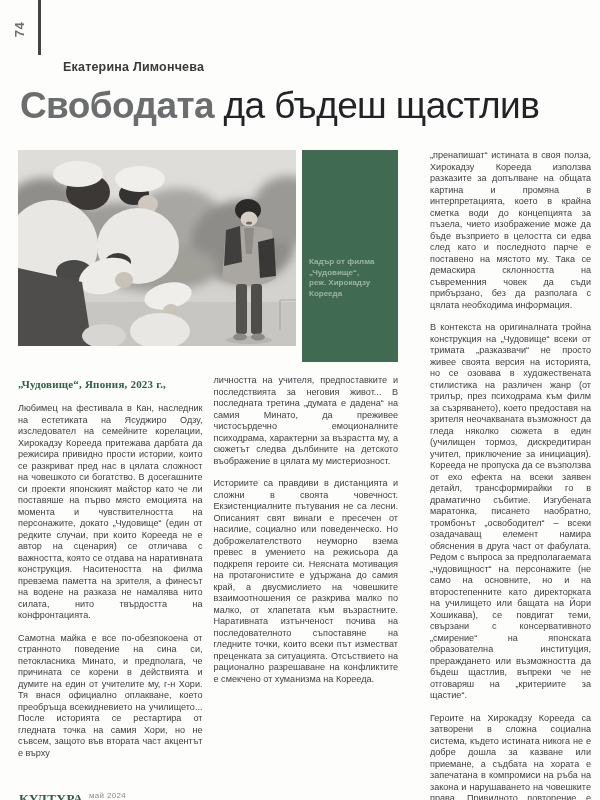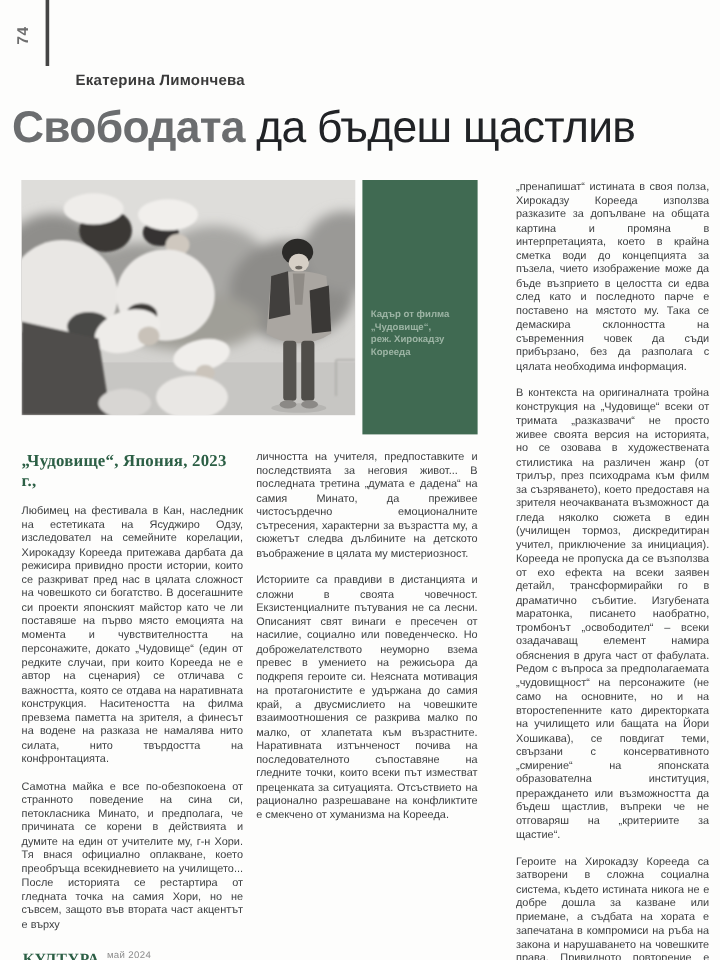--- a/index.html
+++ b/index.html
@@ -18,21 +18,21 @@
     transform:rotate(-90deg);
     font-size:13px; font-weight:700; color:#6e6e6e; letter-spacing:0.5px;
   }
 
   .author {
     position:absolute; left:19px; top:60px;
     font-size:12.5px; font-weight:700; color:#3a3a3a; letter-spacing:0.2px;padding-left:44px;
   }
 
   .title {
-    position:absolute; left:10px; top:84px; margin:0;
+    position:absolute; left:20px; top:84px; margin:0;
     font-size:37px; line-height:44px; font-weight:400;
     letter-spacing:-0.6px; color:var(--title_rest_color,#212326); white-space:nowrap;
   }
   .title-strong { font-weight:700; color:var(--title_emphasis_color,#6b6d6f); }
 
   
   .content { position:absolute; left:18px; top:150px; width:573px; display:flex; gap:11px; }
   .left-zone { flex:0 0 380px; width:380px; }
 
   .media-row { display:flex; gap:6px; height:212px; }
@@ -48,21 +48,21 @@
     color:var(--caption_text,#9cb4a4);
   }
 
   .text-cols { display:flex; gap:11px; margin-top:13px; }
   .text-cols .col { flex:1; min-width:0; }
   .col-right { flex:1; min-width:0;margin-left:21px; }
 
   .subtitle {
     margin:1px 0 10px 0;
     font-family:"Liberation Serif", serif;
-    font-size:14px; line-height:17px; font-weight:700;
+    font-size:11px; line-height:17px; font-weight:700;
     color:var(--heading_green,#2c5f45); letter-spacing:0.2px;
   }
 
   .body-p {
     margin:0 0 11px 0;
     font-size:9.1px; line-height:11.5px;
     color:var(--body_text,#3e4042);
     text-align:justify;
   }
   .body-p:last-child { margin-bottom:0; }
@@ -164,21 +164,21 @@
         </div>
       </div>
 
       <div class="text-cols">
         <div class="col">
           <h2 class="subtitle"><span>„Чудовище“, Япония, 2023 г.,</span><br></h2>
           <p class="body-p">Любимец на фестивала в Кан, наследник на естетиката на Ясуджиро Одзу, изследовател на семейните корелации, Хирокадзу Корееда притежава дарбата да режисира привидно прости истории, които се разкриват пред нас в цялата сложност на човешкото си богатство. В досегашните си проекти японският майстор като че ли поставяше на първо място емоцията на момента и чувствителността на персонажите, докато „Чудовище“ (един от редките случаи, при които Корееда не е автор на сценария) се отличава с важността, която се отдава на наративната конструкция. Наситеността на филма превзема паметта на зрителя, а финесът на водене на разказа не намалява нито силата, нито твърдостта на конфронтацията.</p>
           <p class="body-p">Самотна майка е все по-обезпокоена от странното поведение на сина си, петокласника Минато, и предполага, че причината се корени в действията и думите на един от учителите му, г-н Хори. Тя внася официално оплакване, което преобръща всекидневието на училището... После историята се рестартира от гледната точка на самия Хори, но не съвсем, защото във втората част акцентът е върху</p>
         </div>
         <div class="col">
-          <p class="body-p">личността на учителя, предпоставките и последствията за неговия живот... В последната третина „думата е дадена“ на самия Минато, да преживее чистосърдечно емоционалните сътресения, характерни за възрастта му, а сюжетът следва дълбините на детското въображение в цялата му мистериозност.</p>
+          <p class="body-p">личността на учителя, предпоставките и последствията за неговия живот... В последната третина „думата е дадена“ на самия Минато, да преживее чистосърдечно емоционалните психодрама, характерни за възрастта му, а сюжетът следва дълбините на детското въображение в цялата му мистериозност.</p>
           <p class="body-p">Историите са правдиви в дистанцията и сложни в своята човечност. Екзистенциалните пътувания не са лесни. Описаният свят винаги е пресечен от насилие, социално или поведенческо. Но доброжелателството неуморно взема превес в умението на режисьора да подкрепя героите си. Неясната мотивация на протагонистите е удържана до самия край, а двусмислието на човешките взаимоотношения се разкрива малко по малко, от хлапетата към възрастните. Наративната изтънченост почива на последователното съпоставяне на гледните точки, които всеки път изместват преценката за ситуацията. Отсъствието на рационално разрешаване на конфликтите е смекчено от хуманизма на Корееда.</p>
         </div>
       </div>
 
     </div>
 
     <div class="col-right">
       <p class="body-p">„пренапишат“ истината в своя полза, Хирокадзу Корееда използва разказите за допълване на общата картина и промяна в интерпретацията, което в крайна сметка води до концепцията за пъзела, чието изображение може да бъде възприето в целостта си едва след като и последното парче е поставено на мястото му. Така се демаскира склонността на съвременния човек да съди прибързано, без да разполага с цялата необходима информация.</p>
       <p class="body-p">В контекста на оригиналната тройна конструкция на „Чудовище“ всеки от тримата „разказвачи“ не просто живее своята версия на историята, но се озовава в художествената стилистика на различен жанр (от трилър, през психодрама към филм за съзряването), което предоставя на зрителя неочакваната възможност да гледа няколко сюжета в един (училищен тормоз, дискредитиран учител, приключение за инициация). Корееда не пропуска да се възползва от ехо ефекта на всеки заявен детайл, трансформирайки го в драматично събитие. Изгубената маратонка, писането наобратно, тромбонът „освободител“ – всеки озадачаващ елемент намира обяснения в друга част от фабулата. Редом с въпроса за предполагаемата „чудовищност“ на персонажите (не само на основните, но и на второстепенните като директорката на училището или бащата на Йори Хошикава), се повдигат теми, свързани с консервативното „смирение“ на японската образователна институция, прераждането или възможността да бъдеш щастлив, въпреки че не отговаряш на „критериите за щастие“.</p>
       <p class="body-p">Героите на Хирокадзу Корееда са затворени в сложна социална система, където истината никога не е добре дошла за казване или приемане, а съдбата на хората е запечатана в компромиси на ръба на закона и нарушаването на човешките права. Привидното повторение е всъщност продължение на хода на разказа, а също сложен лабиринт, в който зрителят се губи и се (пре)открива в края на филма...</p>

